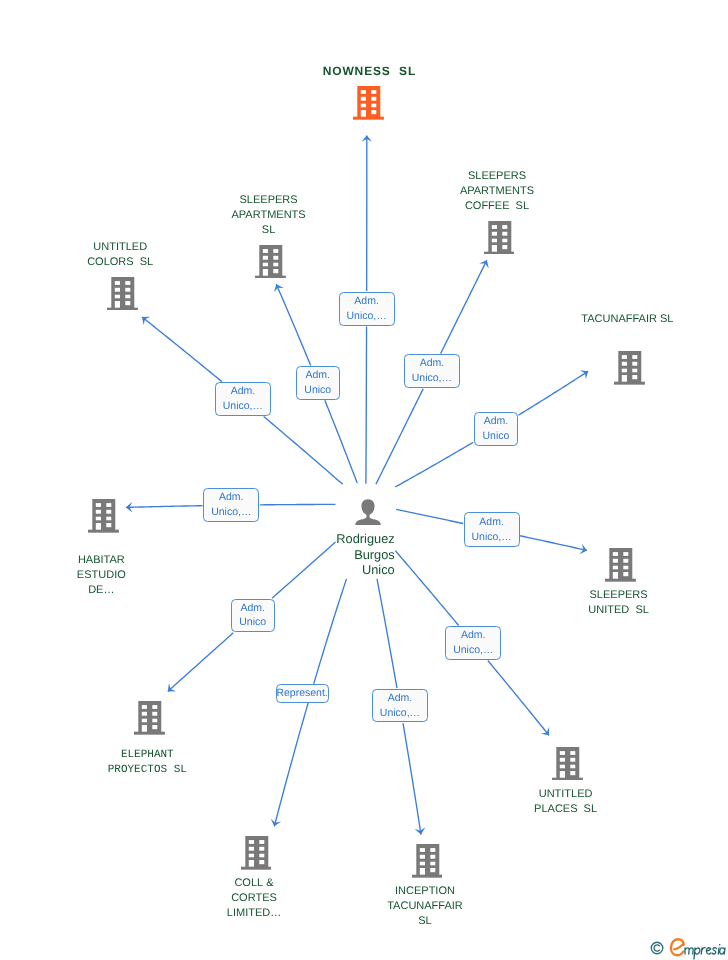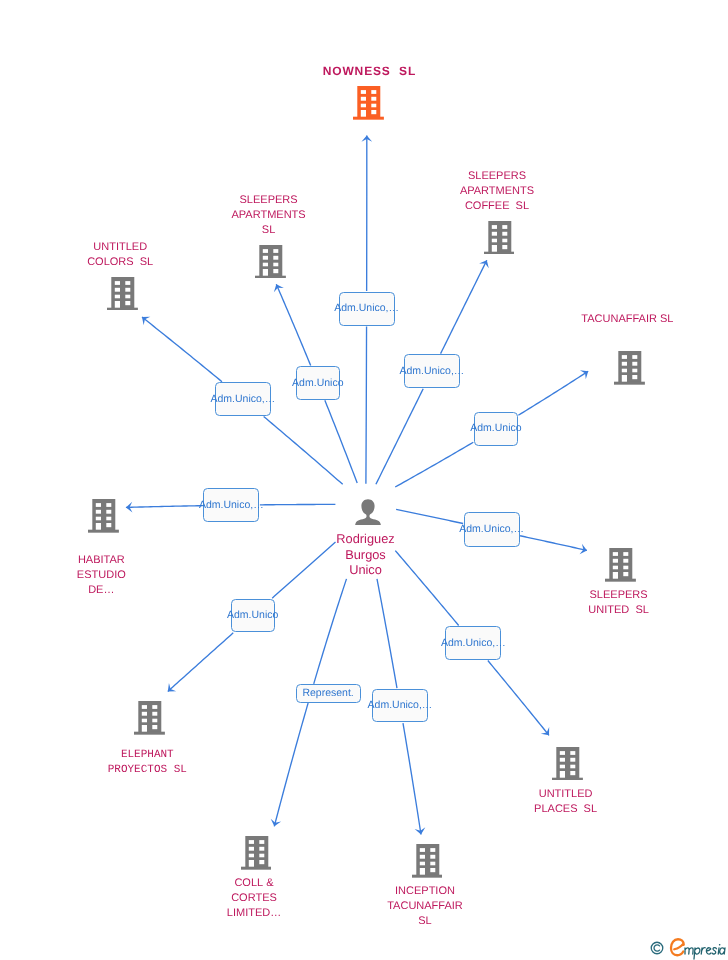--- a/index.html
+++ b/index.html
@@ -10,28 +10,28 @@
   svg.edges{position:absolute;left:0;top:0;width:728px;height:960px;}
   .node{position:absolute;display:flex;flex-direction:column;align-items:center;}
   .node .nlabel .ln{display:block;}
   .node .nlabel{font-size:11px;line-height:15px;color:#828282;text-align:center;white-space:pre;letter-spacing:0;}
   .node.above .nlabel{margin-bottom:2px;}
   .node.below .nlabel{margin-top:2px;}
   .node.center .nlabel{font-size:12.8px;line-height:15.5px;letter-spacing:0;}
   .node.hl .nlabel{font-weight:bold;font-size:12px;letter-spacing:0.85px;text-indent:0.85px;}
   .rbox{position:absolute;border:1.3px solid #4a90d9;border-radius:4.5px;
         background:#fbfbfb;color:#3b7fd4;font-size:10.5px;line-height:14.7px;
-        text-align:center;display:flex;flex-direction:row;justify-content:center;align-items:center;
+        text-align:center;display:flex;flex-direction:column;justify-content:center;align-items:center;
         box-sizing:border-box;}
   .rbox span{display:block;white-space:nowrap;}
   .brand{position:absolute;right:1px;bottom:0px;display:flex;align-items:flex-start;}
   .brand .copy{margin-right:5px;position:relative;top:3.5px;flex:none;}
   .brand .wordmark{flex:none;}
 </style>
-<style>body,#stage{background:#ffffff;}.node .nlabel{color:#be185d;}.rbox{border-color:#4a90d9;background:#fafafa;color:#3077cf;}</style></head>
+<style>body,#stage{background:#ffffff;}.node .nlabel{color:#14532d;}.rbox{border-color:#4a90d9;background:#fafafa;color:#3077cf;}</style></head>
 <body>
 
 <div id="stage">
   <svg class="edges" id="edge-layer" viewBox="0 0 728 960" width="728" height="960">
       <path d="M 366.80 135.40 L 366.80 140.93 L 366.80 146.47 L 366.80 152.01 L 366.80 157.55 L 366.80 163.09 L 366.80 168.63 L 366.80 174.17 L 366.80 179.72 L 366.79 185.27 L 366.79 190.82 L 366.79 196.37 L 366.78 201.92 L 366.78 207.47 L 366.77 213.03 L 366.77 218.59 L 366.76 224.15 L 366.75 229.71 L 366.75 235.27 L 366.74 240.84 L 366.73 246.41 L 366.72 251.97 L 366.71 257.54 L 366.70 263.12 L 366.69 268.69 L 366.68 274.27 L 366.67 279.84 L 366.66 285.42 L 366.64 291.00 " stroke="#3b7ddc" stroke-width="1.35" fill="none"></path>
       <path d="M 366.55 326.41 L 366.54 332.01 L 366.52 337.60 L 366.50 343.20 L 366.48 348.80 L 366.46 354.40 L 366.45 360.00 L 366.43 365.61 L 366.41 371.21 L 366.39 376.82 L 366.37 382.43 L 366.34 388.04 L 366.32 393.65 L 366.30 399.27 L 366.28 404.89 L 366.25 410.50 L 366.23 416.12 L 366.20 421.75 L 366.18 427.37 L 366.15 432.99 L 366.13 438.62 L 366.10 444.25 L 366.07 449.88 L 366.05 455.51 L 366.02 461.15 L 365.99 466.78 L 365.96 472.42 L 365.93 478.06 L 365.90 483.70 " stroke="#3b7ddc" stroke-width="1.35" fill="none"></path>
       <path d="M 366.8 135.4 L 372.2018553832692 141.7984340598498 L 366.80107625394146 139.11199984397595 L 361.40185583721853 141.80156540213625 Z" fill="#3b7ddc"></path>
       <path d="M 276.30 284.30 L 277.55 287.18 L 278.80 290.07 L 280.05 292.96 L 281.30 295.84 L 282.55 298.73 L 283.79 301.62 L 285.03 304.51 L 286.27 307.41 L 287.51 310.30 L 288.75 313.20 L 289.98 316.09 L 291.21 318.99 L 292.44 321.89 L 293.67 324.79 L 294.90 327.69 L 296.13 330.60 L 297.35 333.50 L 298.57 336.41 L 299.79 339.31 L 301.01 342.22 L 302.23 345.13 L 303.44 348.04 L 304.65 350.96 L 305.86 353.87 L 307.07 356.78 L 308.28 359.70 L 309.49 362.62 L 310.69 365.54 " stroke="#3b7ddc" stroke-width="1.35" fill="none"></path>
       <path d="M 324.85 400.31 L 326.03 403.24 L 327.20 406.18 L 328.38 409.12 L 329.56 412.06 L 330.73 415.00 L 331.90 417.94 L 333.07 420.89 L 334.24 423.83 L 335.40 426.78 L 336.57 429.72 L 337.73 432.67 L 338.89 435.62 L 340.05 438.57 L 341.20 441.53 L 342.36 444.48 L 343.51 447.44 L 344.66 450.39 L 345.81 453.35 L 346.96 456.31 L 348.10 459.27 L 349.25 462.23 L 350.39 465.19 L 351.53 468.16 L 352.67 471.12 L 353.80 474.09 L 354.94 477.06 L 356.07 480.03 L 357.20 483.00 " stroke="#3b7ddc" stroke-width="1.35" fill="none"></path>
       <path d="M 276.3 284.3 L 283.8042337042422 288.0157067311772 L 277.7802621360502 287.70408108137514 L 273.90011848903436 292.32250389425434 Z" fill="#3b7ddc"></path>
@@ -89,21 +89,21 @@
         <span>Unico,…</span>
       </div>
       <div class="rbox" style="left: 463.65px; top: 512.3px; width: 55.9px; height: 34.6px;">
         <span>Adm.</span>
         <span>Unico,…</span>
       </div>
       <div class="rbox" style="left: 230.6px; top: 598.7px; width: 44.2px; height: 33.6px;">
         <span>Adm.</span>
         <span>Unico</span>
       </div>
-      <div class="rbox" style="left: 275.6px; top: 684.45px; width: 65px; height: 18.1px; margin-left: 20px;">
+      <div class="rbox" style="left: 275.6px; top: 684.45px; width: 53px; height: 18.1px;">
         <span>Represent.</span>
       </div>
       <div class="rbox" style="left: 371.95px; top: 688.7px; width: 56.1px; height: 33.8px;">
         <span>Adm.</span>
         <span>Unico,…</span>
       </div>
       <div class="rbox" style="left: 445.25px; top: 626px; width: 56.1px; height: 34px;">
         <span>Adm.</span>
         <span>Unico,…</span>
       </div>
@@ -330,21 +330,21 @@
       C 0.3 25.3 0.1 26.0 0.05 26.35
       L 25.95 26.35
       C 25.9 26.0 25.7 25.3 25.4 24.3
       C 24.9 22.6 23.1 21.4 20.1 20.5
       C 17.8 19.85 15.7 19.5 14.85 18.4
       C 14.3 17.7 14.3 16.6 14.9 15.4
       C 17.5 14.6 19.6 11.1 19.6 7.1
       C 19.6 3.0 17.0 0.2 13 0.2 Z"></path>
   </g>
           </svg></div>
-        <div class="nlabel cname" style="margin-top: 1.2px; margin-left: -5px;"><span class="ln">Rodriguez</span><span class="ln">Burgos</span><span class="ln">Unico</span></div>
+        <div class="nlabel cname" style="margin-top: 1.2px; margin-left: -5px; text-align: right;"><span class="ln">Rodriguez</span><span class="ln">Burgos</span><span class="ln">Unico</span></div>
       </div>
     </div>
   <div class="brand">
     <svg class="copy" width="14" height="14" viewBox="0 0 16 16">
       <circle cx="8" cy="8" r="6.6" fill="none" stroke="#2a6b7c" stroke-width="1.5"></circle>
       <path d="M10.9 5.6 a3.6 3.6 0 1 0 0 4.8" fill="none" stroke="#2a6b7c" stroke-width="1.5" stroke-linecap="round"></path>
     </svg>
     <svg class="wordmark" width="58" height="23" viewBox="0 0 116 46">
       <g fill="none" stroke-linecap="round" stroke-linejoin="round">
         <path stroke="#f47b20" stroke-width="4.6" d="M29.5 15.5 C29.5 8.5 24.5 4.5 18 4.5 C10 4.5 4 12 4 22 C4 30.5 9 36.5 16.5 36.5 C22 36.5 26 33.5 28.5 29 M28.8 13.2 C25 18.5 17 23 10.5 24.5"></path>

